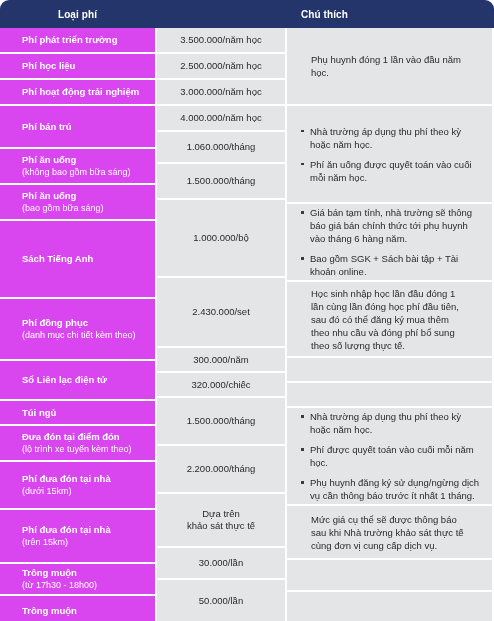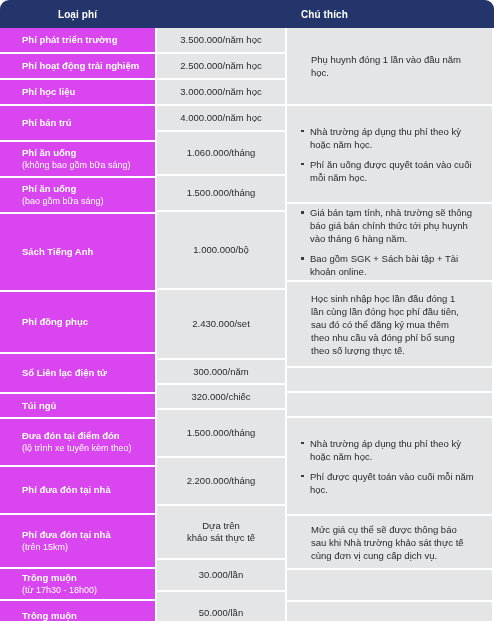--- a/index.html
+++ b/index.html
@@ -157,54 +157,56 @@
     <div class="th c3">Chú thích</div>
   </div>
 
   <div class="tbody">
 
     <div class="col1">
       <div class="namecell" style="height:26px">
         <span class="n1">Phí phát triển trường</span>
       </div>
       <div class="namecell" style="height:26px">
+        <span class="n1">Phí học liệu</span>
+      </div>
+      <div class="namecell" style="height:26px">
         <span class="n1">Phí hoạt động trải nghiệm</span>
       </div>
-      <div class="namecell" style="height:26px">
-        <span class="n1">Phí học liệu</span>
-      </div>
-      <div class="namecell" style="height:36px">
+      <div class="namecell" style="height:43px">
         <span class="n1">Phí bán trú</span>
       </div>
       <div class="namecell" style="height:36px">
         <span class="n1">Phí ăn uống</span>
         <span class="n2">(không bao gồm bữa sáng)</span>
       </div>
       <div class="namecell" style="height:36px">
         <span class="n1">Phí ăn uống</span>
         <span class="n2">(bao gồm bữa sáng)</span>
       </div>
       <div class="namecell" style="height:78px">
         <span class="n1">Sách Tiếng Anh</span>
       </div>
       <div class="namecell" style="height:62px">
         <span class="n1">Phí đồng phục</span>
+        <span class="n2">(danh mục chi tiết kèm theo)</span>
       </div>
       <div class="namecell" style="height:40px">
         <span class="n1">Sổ Liên lạc điện tử</span>
       </div>
       <div class="namecell" style="height:25px">
         <span class="n1">Túi ngủ</span>
       </div>
-      <div class="namecell" style="height:48px">
+      <div class="namecell" style="height:36px">
         <span class="n1">Đưa đón tại điểm đón</span>
         <span class="n2">(lộ trình xe tuyến kèm theo)</span>
       </div>
       <div class="namecell" style="height:48px">
         <span class="n1">Phí đưa đón tại nhà</span>
+        <span class="n2">(dưới 15km)</span>
       </div>
       <div class="namecell" style="height:54px">
         <span class="n1">Phí đưa đón tại nhà</span>
         <span class="n2">(trên 15km)</span>
       </div>
       <div class="namecell" style="height:32px">
         <span class="n1">Trông muộn</span>
         <span class="n2">(từ 17h30 - 18h00)</span>
       </div>
       <div class="namecell" style="height:32px">
@@ -222,21 +224,21 @@
       </div>
       <div class="pricecell" style="height:26px">
         <span>2.500.000/năm học</span>
       </div>
       <div class="pricecell" style="height:26px">
         <span>3.000.000/năm học</span>
       </div>
       <div class="pricecell" style="height:26px">
         <span>4.000.000/năm học</span>
       </div>
-      <div class="pricecell" style="height:44px">
+      <div class="pricecell" style="height:32px">
         <span>1.060.000/tháng</span>
       </div>
       <div class="pricecell" style="height:36px">
         <span>1.500.000/tháng</span>
       </div>
       <div class="pricecell" style="height:78px">
         <span>1.000.000/bộ</span>
       </div>
       <div class="pricecell" style="height:70px">
         <span>2.430.000/set</span>
@@ -281,36 +283,37 @@
         </ul>
       </div>
 
       <div class="notecell" style="height:78px">
         <ul>
           <li>Giá bán tạm tính, nhà trường sẽ thông báo giá bán chính thức tới phụ huynh vào tháng 6 hàng năm.</li>
           <li>Bao gồm SGK + Sách bài tập + Tài khoản online.</li>
         </ul>
       </div>
 
-      <div class="notecell" style="height:86px">
+      <div class="notecell" style="height:76px">
         <p>Học sinh nhập học lần đầu đóng 1 lần cùng lần đóng học phí đầu tiên, sau đó có thể đăng ký mua thêm theo nhu cầu và đóng phí bổ sung theo số lượng thực tế.</p>
       </div>
 
       <div class="notecell" style="height:25px">
         <p></p>
       </div>
 
       <div class="notecell" style="height:25px">
         <p></p>
       </div>
 
       <div class="notecell" style="height:98px">
         <ul>
           <li>Nhà trường áp dụng thu phí theo kỳ hoặc năm học.</li>
           <li>Phí được quyết toán vào cuối mỗi năm học.</li>
+          <li>Phụ huynh đăng ký sử dụng/ngừng dịch vụ cần thông báo trước ít nhất 1 tháng.</li>
         </ul>
       </div>
 
       <div class="notecell" style="height:54px">
         <p>Mức giá cụ thể sẽ được thông báo sau khi Nhà trường khảo sát thực tế cùng đơn vị cung cấp dịch vụ.</p>
       </div>
 
       <div class="notecell" style="height:32px">
         <p></p>
       </div>

